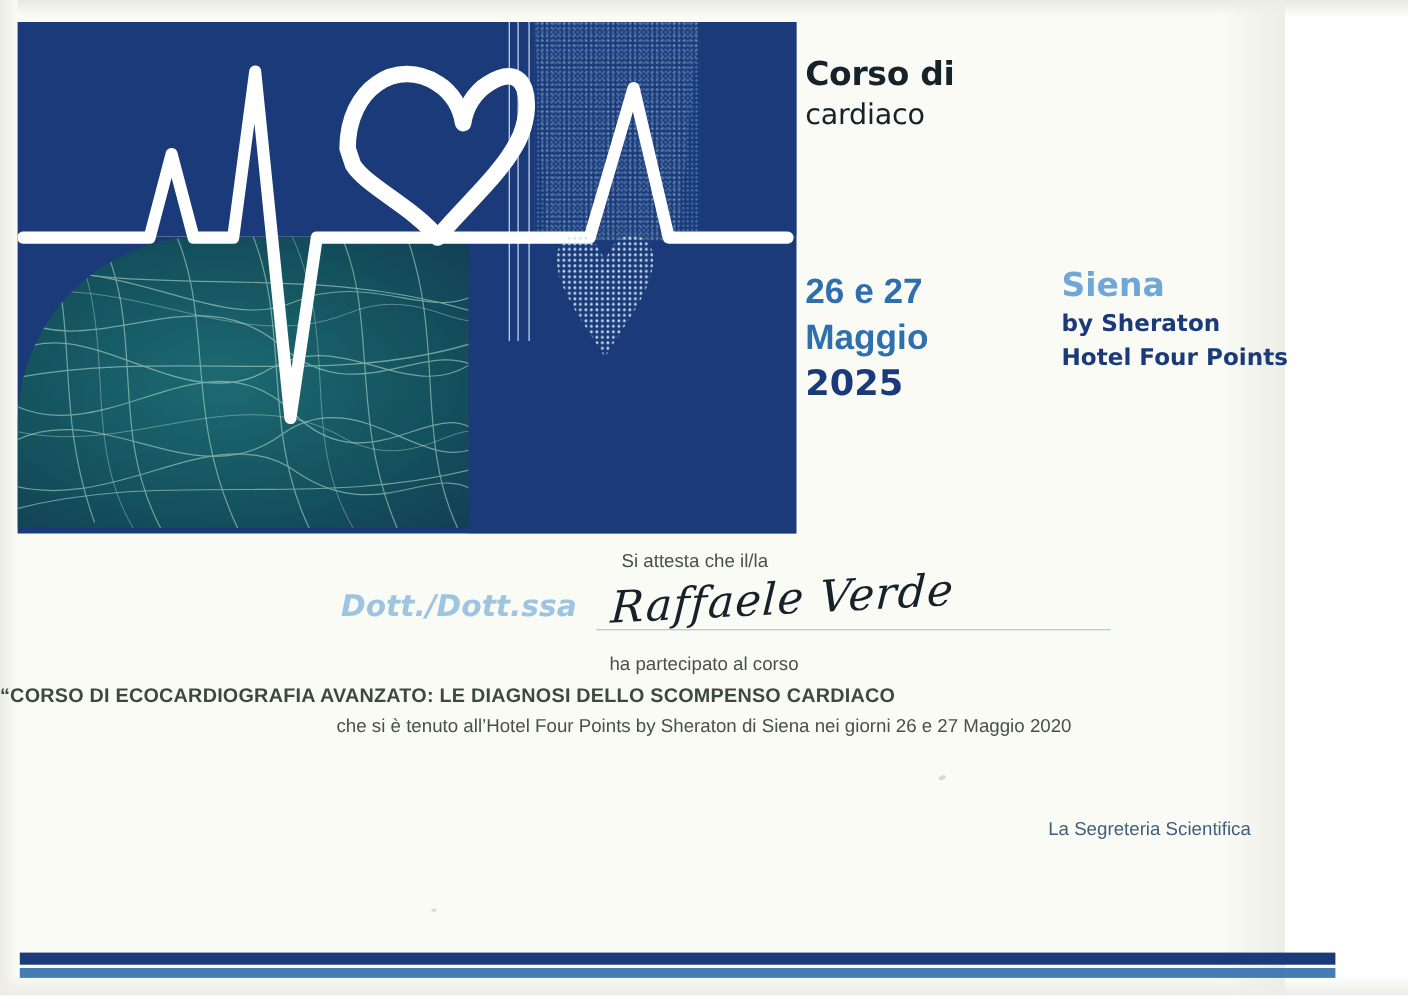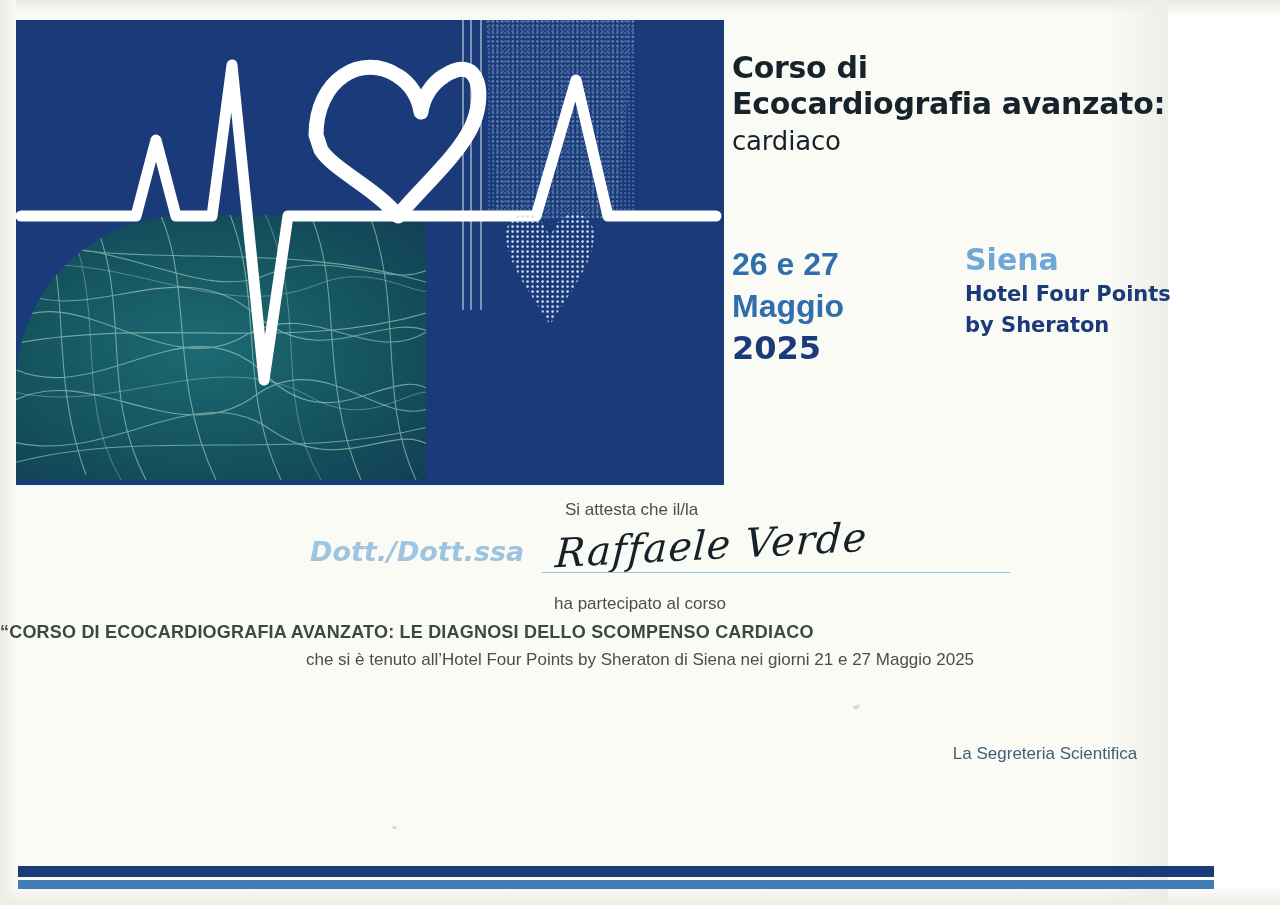--- a/index.html
+++ b/index.html
@@ -367,47 +367,46 @@
 
     <g>
       <path d="M490,215 C490,195 512,188 524,200 C530,206 533,214 534,221
                C535,214 538,206 544,200 C556,188 578,195 578,215
                C578,245 548,280 534,305 C520,280 490,245 490,215 Z" fill="url(#dots)" opacity="0.95"></path>
     </g>
   </svg>
 
   <div class="header-text">
     <div class="title-strong">Corso di</div>
-    <div class="title-strong">Ecocardiografia avanzato:</div>
     <div class="title-sub">cardiaco</div>
   </div>
 
   <div class="date-block">
     <div class="date-line">26 e 27</div>
     <div class="date-line">Maggio</div>
     <div class="date-year">2025</div>
   </div>
 
   <div class="venue-block">
     <div class="venue-city">Siena</div>
+    <div class="venue-hotel">by Sheraton</div>
     <div class="venue-hotel">Hotel Four Points</div>
-    <div class="venue-hotel">by Sheraton</div>
   </div>
 
   <div class="attest">Si attesta che il/la</div>
 
   <div class="name-row">
     <div class="name-label">Dott./Dott.ssa</div>
     <div class="signature">Raffaele Verde</div>
     <div class="name-line"></div>
   </div>
 
   <div class="participated">ha partecipato al corso</div>
   <div class="course-name">“CORSO DI ECOCARDIOGRAFIA AVANZATO:  LE DIAGNOSI DELLO SCOMPENSO CARDIACO</div>
-  <div class="course-where">che si è tenuto all’Hotel Four Points by Sheraton di Siena nei giorni 21 e 27 Maggio 2025</div>
+  <div class="course-where">che si è tenuto all’Hotel Four Points by Sheraton di Siena nei giorni 26 e 27 Maggio 2020</div>
 
   <div class="secretariat">La Segreteria Scientifica</div>
 
   <div class="speck" style="left:853px; top:705px; width:7px; height:4px; transform:rotate(-25deg);"></div>
   <div class="speck" style="left:392px; top:826px; width:5px; height:3px;"></div>
 
   <div class="bottom-bar-a"></div>
   <div class="bottom-bar-b"></div>
 
 </div>

